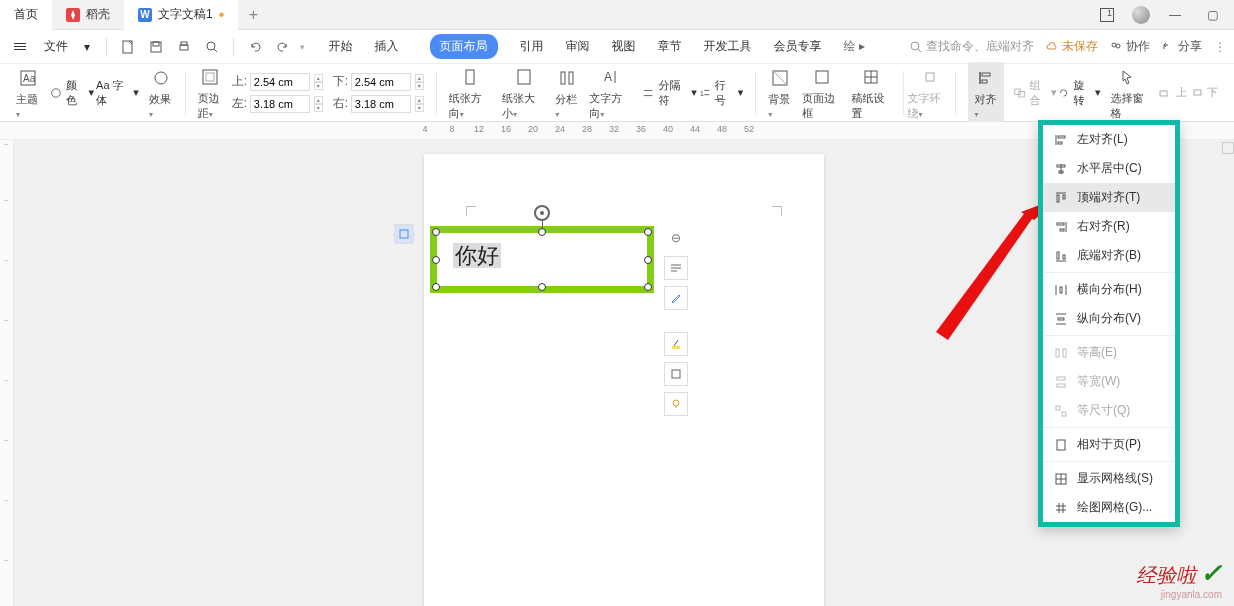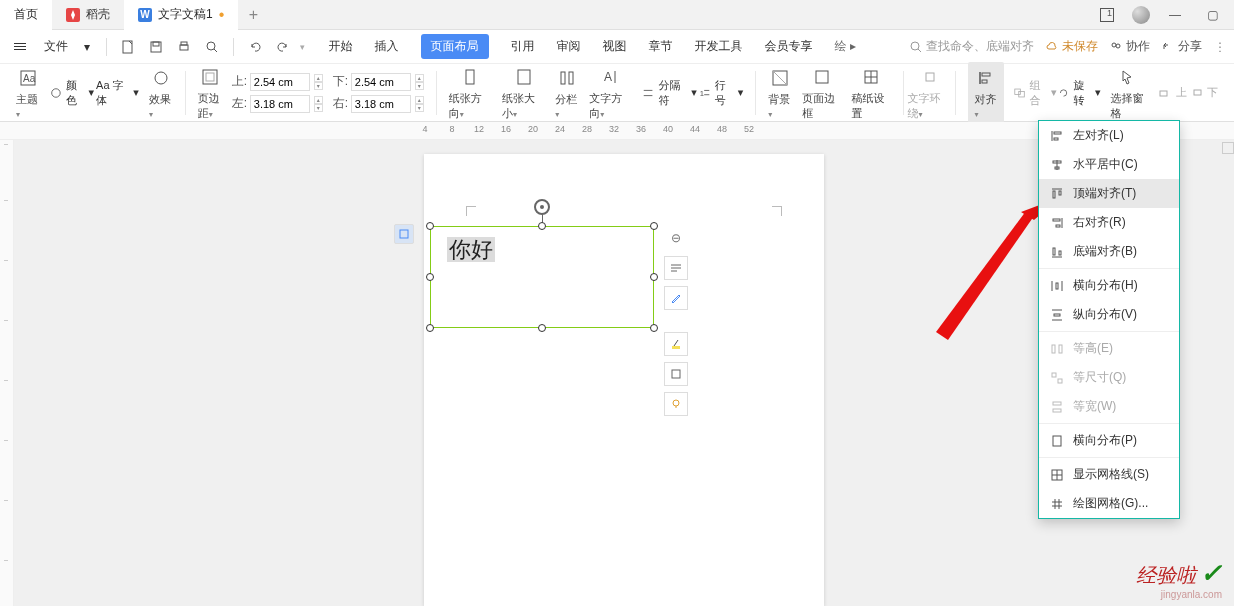--- a/index.html
+++ b/index.html
@@ -21,21 +21,21 @@
 
 
 .menurow { height: 34px; display:flex; align-items:center; padding: 0 8px; gap: 6px; border-bottom:1px solid #eee;}
 .file-btn { display:flex; align-items:center; gap:16px; padding: 4px 6px; color:#333; cursor:pointer;}
 .hamburger { display:flex; flex-direction:column; gap:2px;}
 .hamburger span { width:12px; height:1px; background:#333;}
 .qat-sep { width:1px; height:18px; background:#ddd; margin:0 4px;}
 .qat-icon { width:22px; height:22px; display:flex; align-items:center; justify-content:center; color:#555; cursor:pointer;}
 .ribbon-tabs { display:flex; gap:22px; margin-left:18px; align-items:center;justify-content:flex-end;}
 .ribbon-tab { cursor:pointer; color:#333;}
-.ribbon-tab.active { background:#4a8bf5; color:#fff; padding:4px 10px; border-radius:3px;}
+.ribbon-tab.active { background:#4a8bf5; color:#fff; padding:4px 10px; border-radius:11px;margin-left:9px;}
 .ribbon-tab.drawing { color:#666;}
 .menurow-right { margin-left:auto; display:flex; align-items:center; gap:12px; color:#555;}
 .search-box { display:flex; align-items:center; gap:4px; color:#999;}
 .link-btn { display:flex; align-items:center; gap:4px; cursor:pointer;}
 .unsaved { color:#d08a2e;}
 
 
 .ribbon { height:58px; background:#fff; border-bottom:1px solid #e0e0e0; display:flex; align-items:center; padding:0 8px; gap:4px;}
 .ribbon-group { display:flex; align-items:center; height:100%; padding: 0 8px; gap:10px;}
 .ribbon-sep { width:1px; height:44px; background:#e8e8e8;}
@@ -62,21 +62,21 @@
 .left-gutter { width:14px; background:#fafafa; border-right:1px solid #eee; position:relative;}
 .left-gutter .dot { position:absolute; left:4px; width:4px; height:1px; background:#ccc;}
 .page-wrap { flex:1; display:flex; justify-content:center; padding-top:14px; position:relative;}
 .page { width:400px; background:#fff; box-shadow:0 1px 4px rgba(0,0,0,0.15); position:relative;}
 
 .corner { position:absolute; width:16px; height:16px;}
 .corner::before, .corner::after { content:""; position:absolute; background:#bbb;}
 .corner.tl { top:52px; left:42px;} .corner.tl::before{width:1px;height:10px;top:0;left:0;} .corner.tl::after{width:10px;height:1px;top:0;left:0;}
 .corner.tr { top:52px; right:42px;} .corner.tr::before{width:1px;height:10px;top:0;right:0;} .corner.tr::after{width:10px;height:1px;top:0;right:0;}
 
-.textbox { position:absolute; top:72px; left:6px; width:224px; height:102px; border:1px solid #84cc16;}
+.textbox { position:absolute; top:72px; left:6px; width:224px; height:67px; border:7px solid #84cc16;}
 .textbox .hdl { position:absolute; width:8px; height:8px; background:#fff; border:1px solid #333; border-radius:50%;}
 .h-tl{top:-5px;left:-5px;} .h-tr{top:-5px;right:-5px;} .h-bl{bottom:-5px;left:-5px;} .h-br{bottom:-5px;right:-5px;}
 .h-t{top:-5px;left:50%;margin-left:-4px;} .h-b{bottom:-5px;left:50%;margin-left:-4px;}
 .h-l{top:50%;left:-5px;margin-top:-4px;} .h-r{top:50%;right:-5px;margin-top:-4px;}
 .rotate-handle{ position:absolute; top:-28px; left:50%; margin-left:-8px; width:16px;height:16px; border:2px solid #666; border-radius:50%; background:#fff;}
 .rotate-handle::after{content:""; position:absolute; width:1px; height:10px; background:#666; left:50%; bottom:-11px;}
 .rotate-handle::before{content:"";position:absolute;width:4px;height:4px;background:#666;border-radius:50%;top:4px;left:4px;}
 .textbox .content { padding:8px 16px; font-size:22px; color:#222;}
 .textbox .content span { background: #dcdcdc; padding:0 2px;}
 
@@ -84,21 +84,21 @@
 .side-icon { width:24px; height:24px; border:1px solid #ddd; background:#fff; display:flex; align-items:center; justify-content:center; color:#777; font-size:12px; cursor:pointer;}
 .side-icon.no-border{ border:none; background:transparent;}
 
 .sidebar-tab { position:absolute; top:34px; left:380px; width:12px; height:30px; background:#e8e8e8; border:1px solid #ddd;}
 
 
 .right-scroll { position:absolute; right:0; top:0; width:12px; bottom:0; background:#f0f0f0;}
 .right-scroll .toggle { width:12px;height:12px; border:1px solid #ccc; margin-top:2px;}
 
 
-.align-menu { position:absolute; top:120px; right:54px; width:142px; background:#fff; border:1px solid #14b8a6; box-shadow:0 4px 12px rgba(0,0,0,0.2); z-index:100;}
+.align-menu { position:absolute; top:120px; right:54px; width:142px; background:#fff; border:5px solid #14b8a6; box-shadow:0 4px 12px rgba(0,0,0,0.2); z-index:100;}
 .align-item { display:flex; align-items:center; gap:8px; padding:6px 10px; font-size:12px; color:#333; cursor:pointer;}
 .align-item.highlight { background:#e8e8e8;}
 .align-item.disabled { color:#aaa;}
 .align-divider { height:1px; background:#eee; margin:2px 0;}
 .align-item .ai-icon { width:16px; height:16px; display:flex; align-items:center; justify-content:center;}
 
 
 .red-arrow { position:absolute; top:192px; right:168px; pointer-events:none; z-index:99;}
 
 
@@ -635,43 +635,43 @@
         <svg width="14" height="14" viewBox="0 0 14 14">
           <rect x="2" y="3" width="3" height="8" fill="none" stroke="#bbb"></rect>
           <rect x="9" y="3" width="3" height="8" fill="none" stroke="#bbb"></rect>
         </svg>
       </span>
       <span>等高(E)</span>
     </div>
   <div class="align-item disabled">
       <span class="ai-icon">
         <svg width="14" height="14" viewBox="0 0 14 14">
+          <rect x="3" y="2" width="8" height="3" fill="none" stroke="#bbb"></rect>
+          <rect x="3" y="9" width="8" height="3" fill="none" stroke="#bbb"></rect>
+        </svg>
+      </span>
+      <span>等宽(W)</span>
+    </div>
+  <div class="align-item disabled">
+      <span class="ai-icon">
+        <svg width="14" height="14" viewBox="0 0 14 14">
           <rect x="2" y="2" width="4" height="4" fill="none" stroke="#bbb"></rect>
           <rect x="8" y="8" width="4" height="4" fill="none" stroke="#bbb"></rect>
         </svg>
       </span>
       <span>等尺寸(Q)</span>
     </div>
-  <div class="align-item disabled">
-      <span class="ai-icon">
-        <svg width="14" height="14" viewBox="0 0 14 14">
-          <rect x="3" y="2" width="8" height="3" fill="none" stroke="#bbb"></rect>
-          <rect x="3" y="9" width="8" height="3" fill="none" stroke="#bbb"></rect>
-        </svg>
-      </span>
-      <span>等宽(W)</span>
-    </div>
   <div class="align-divider"></div>
   <div class="align-item">
       <span class="ai-icon">
         <svg width="14" height="14" viewBox="0 0 14 14">
           <rect x="3" y="2" width="8" height="10" fill="none" stroke="#555"></rect>
         </svg>
       </span>
-      <span>横向分布(P)</span>
+      <span>相对于页(P)</span>
     </div>
   <div class="align-divider"></div>
   <div class="align-item">
       <span class="ai-icon">
         <svg width="14" height="14" viewBox="0 0 14 14">
           <rect x="2" y="2" width="10" height="10" fill="none" stroke="#555"></rect>
           <line x1="2" y1="7" x2="12" y2="7" stroke="#555"></line>
           <line x1="7" y1="2" x2="7" y2="12" stroke="#555"></line>
         </svg>
       </span>

